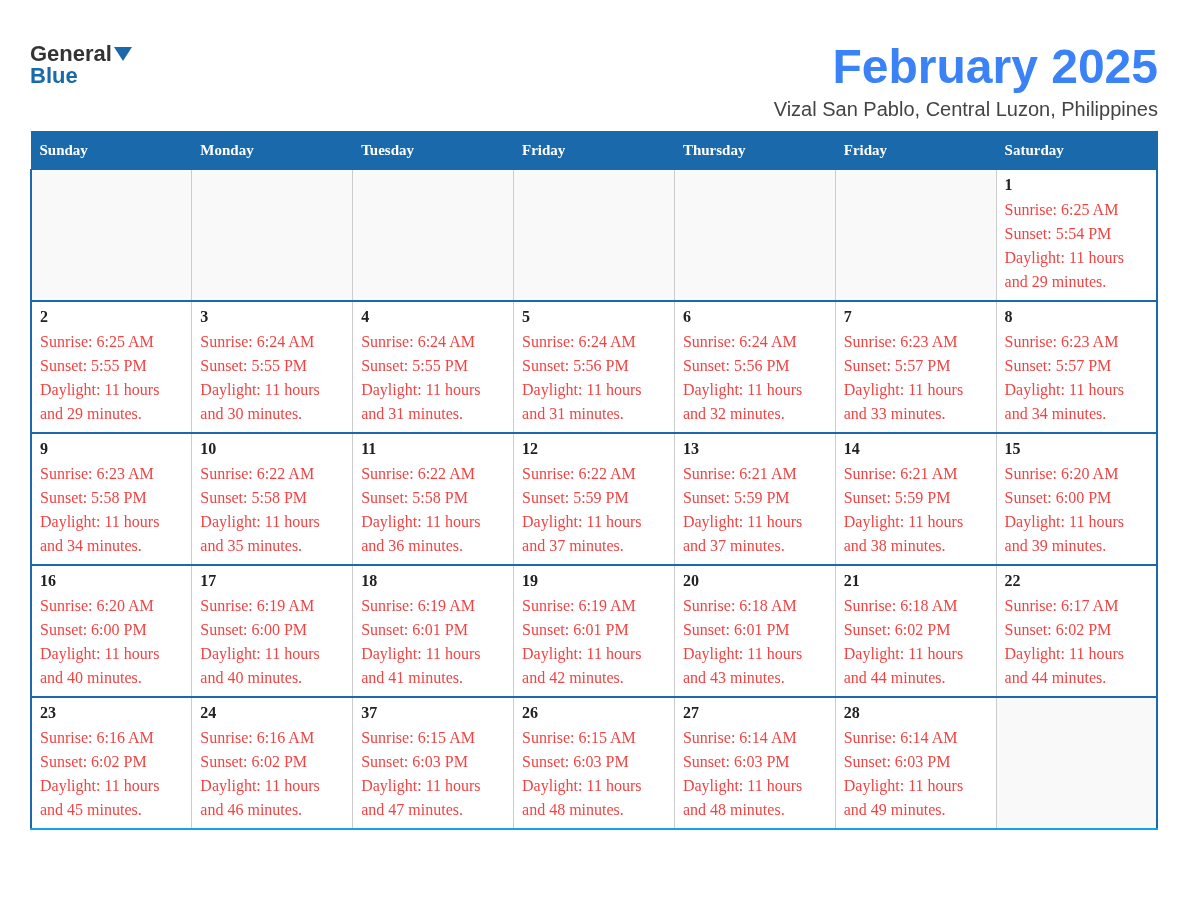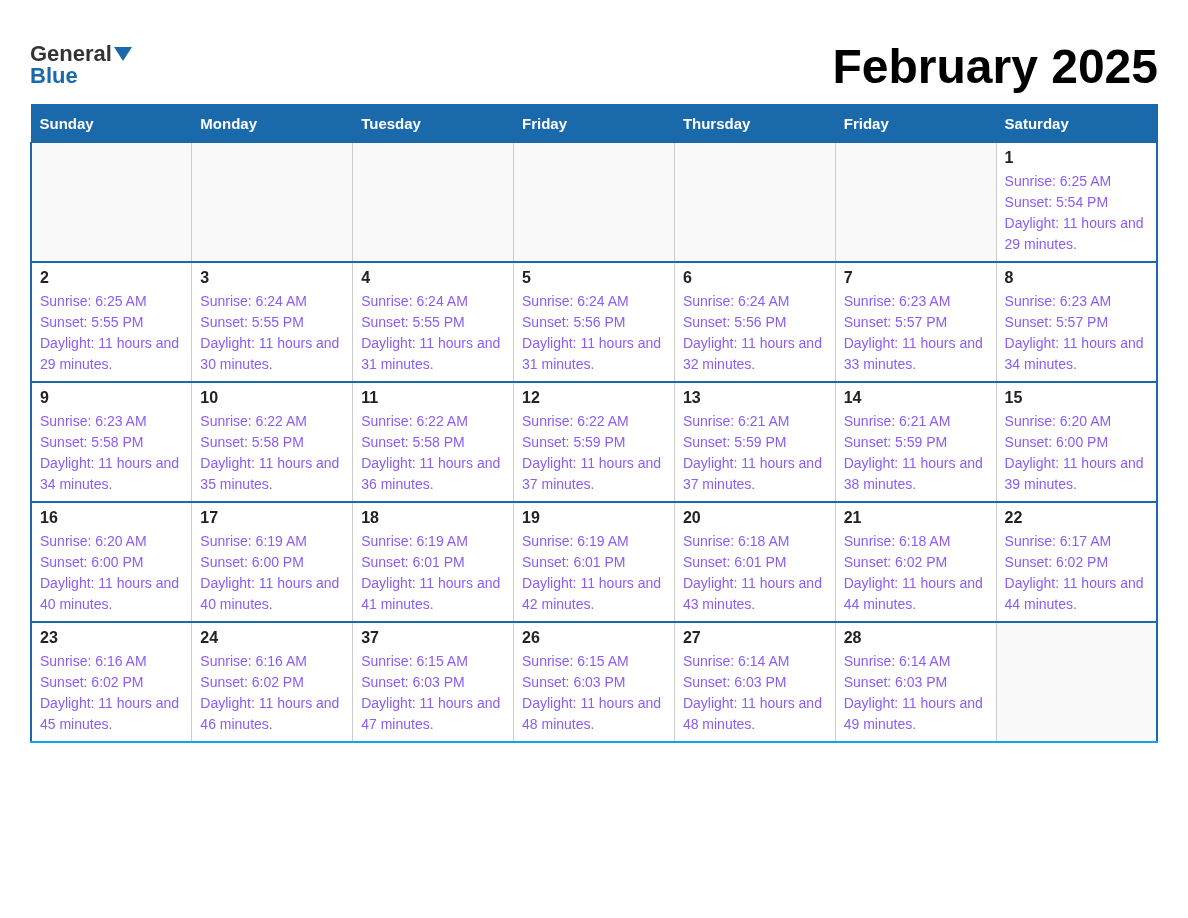--- a/index.html
+++ b/index.html
@@ -35,33 +35,34 @@
     .logo-top {
       display: flex;
       align-items: center;
     }
     .title-block {
       text-align: right;
     }
     .title-block h1 {
       font-size: 48px;
       font-weight: bold;
-      color: #000000;
+      color: #3b82f6;
       line-height: 1.1;
     }
     .title-block h2 {
       font-size: 20px;
       font-weight: normal;
       color: #444;
       margin-top: 4px;
     }
     .calendar {
       width: 100%;
       border-collapse: collapse;
       margin-top: 10px;
+      font-family: Liberation Serif, serif;
     }
     .calendar thead th {
       background-color: #1a6aab;
       color: #fff;
       font-size: 15px;
       font-weight: bold;
       padding: 10px 8px;
       text-align: left;
       border: 1px solid #1a6aab;
     }
@@ -78,22 +79,22 @@
       border-bottom: 2px solid #1a6aab;
     }
     .day-number {
       font-size: 16px;
       font-weight: bold;
       color: #222;
       display: block;
       margin-bottom: 4px;
     }
     .day-info {
-      font-size: 14px;
-      color: #8b5cf6;
+      font-size: 16px;
+      color: #ef4444;
       line-height: 1.5;
     }
     .empty-cell {
       background: #f9f9f9;
     }
     .calendar tbody td:first-child {
       border-left: 2px solid #1a6aab;
     }
     .calendar tbody td:last-child {
       border-right: 2px solid #1a6aab;
@@ -114,20 +115,21 @@
           <svg width="18" height="14" viewBox="0 0 18 14">
             <polygon points="9,14 0,0 18,0" fill="#1a6aab"></polygon>
           </svg>
         </div>
       </div>
     </div>
     <span class="logo-text-blue" style="margin-top:-4px;">Blue</span>
   </div>
   <div class="title-block">
     <h1>February 2025</h1>
+    <h2>Vizal San Pablo, Central Luzon, Philippines</h2>
   </div>
 </div>
 
 <table class="calendar">
   <thead>
     <tr>
     <th>Sunday</th>
         <th>Monday</th>
         <th>Tuesday</th>
         <th>Friday</th>

